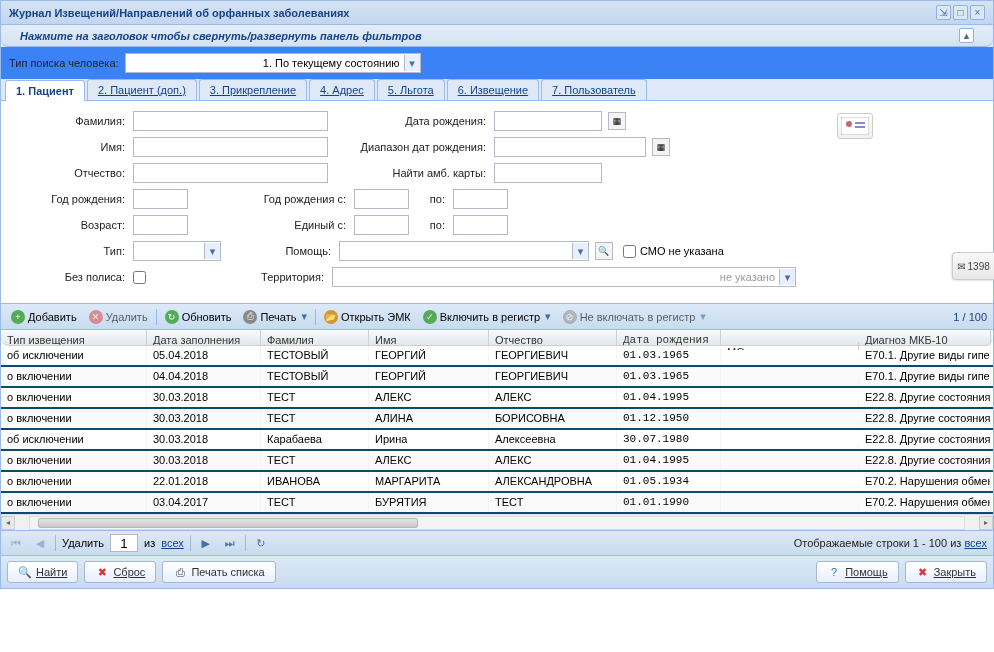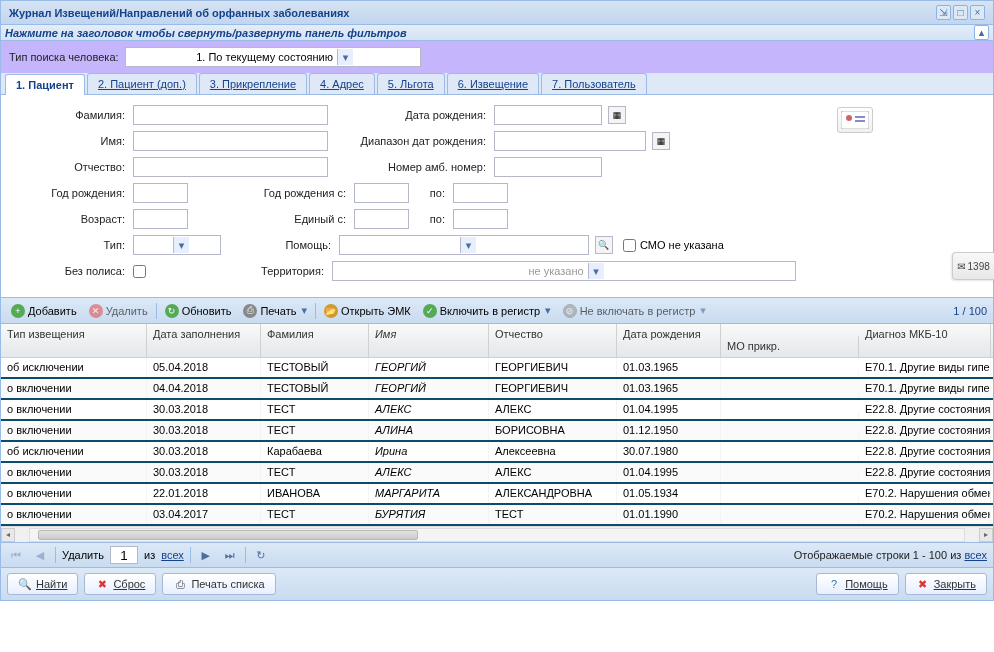--- a/index.html
+++ b/index.html
@@ -4,27 +4,27 @@
 <style>
 * { box-sizing: border-box; margin: 0; padding: 0; }
 body { font-family: Arial, sans-serif; font-size: 11px; background: #fff; width: 994px; height: 652px; overflow: hidden; position: relative; }
 
 .window { border: 1px solid #99bbe8; background: #dfe8f6; }
 .titlebar { background: linear-gradient(#d6e3f3, #c2d6ef); border-bottom: 1px solid #99bbe8; padding: 4px 8px; display: flex; align-items: center; justify-content: space-between; height: 24px; }
 .titlebar-text { color: #15428b; font-weight: bold; font-size: 11px; }
 .titlebar-tools { display: flex; gap: 2px; }
 .tool-btn { width: 15px; height: 15px; border: 1px solid #8db2e3; background: #dde8f5; border-radius: 2px; cursor: pointer; display: flex; align-items: center; justify-content: center; font-size: 10px; color: #4a6d9e; }
 
-.filter-header { background: linear-gradient(#e4edf9, #d5e2f3); border-bottom: 1px solid #99bbe8; padding: 4px 4px; display: flex; justify-content: space-between; align-items: center; height: 16px; }
+.filter-header { background: linear-gradient(#e4edf9, #d5e2f3); border-bottom: 1px solid #99bbe8; padding: 4px 19px; display: flex; justify-content: space-between; align-items: center; height: 22px; border-radius: 8px; }
 .filter-header-text { color: #15428b; font-weight: bold; font-style: italic; font-size: 11px; }
 .collapse-btn { width: 15px; height: 15px; border: 1px solid #8db2e3; background: #fff; border-radius: 2px; cursor: pointer; display: flex; align-items: center; justify-content: center; color: #4a6d9e; }
 
-.search-type-row { padding: 6px 8px; display: flex; align-items: center; gap: 6px; background: #c4b5fd; }
+.search-type-row { padding: 6px 8px; display: flex; align-items: center; gap: 6px; background: #3b82f6; }
 .search-type-label { color: #222; }
-.combo { background: #fff; border: 1px solid #b5b8c8; height: 20px; padding: 2px 4px; display: flex; align-items: center; justify-content: center; }
+.combo { background: #fff; border: 1px solid #b5b8c8; height: 20px; padding: 2px 4px; display: flex; align-items: center; justify-content: flex-end; }
 .combo-arrow { width: 16px; height: 16px; background: #e7efff; border-left: 1px solid #b5b8c8; display: flex; align-items: center; justify-content: center; color: #4a6d9e; cursor: pointer; margin: -2px -4px -2px 4px; }
 
 .tabs { display: flex; background: #dfe8f6; border-bottom: 1px solid #99bbe8; padding-left: 4px; }
 .tab { padding: 4px 10px; background: #dfe8f6; border: 1px solid #99bbe8; border-bottom: none; margin-right: 2px; color: #15428b; cursor: pointer; text-decoration: underline; border-radius: 3px 3px 0 0; }
 .tab.active { background: #fff; font-weight: bold; text-decoration: none; position: relative; top: 1px; }
 
 .form-area { background: #fff; padding: 10px 8px; border-bottom: 1px solid #99bbe8; position: relative; }
 .form-row { display: flex; align-items: center; margin-bottom: 6px; gap: 4px; }
 .form-label { text-align: right; width: 120px; padding-right: 4px; color: #222; }
 .form-label2 { text-align: right; padding-right: 4px; color: #222; }
@@ -35,21 +35,21 @@
 .placeholder-text { color: #999; }
 
 .toolbar { background: linear-gradient(#dce9f7, #c9dbf0); border-bottom: 1px solid #99bbe8; padding: 3px 6px; display: flex; align-items: center; gap: 4px; height: 26px; }
 .tb-btn { display: flex; align-items: center; gap: 3px; padding: 2px 4px; cursor: pointer; border-radius: 2px; }
 .tb-btn.disabled { opacity: 0.6; cursor: default; }
 .tb-icon { width: 14px; height: 14px; display: inline-flex; align-items: center; justify-content: center; border-radius: 7px; font-size: 9px; color: #fff; }
 .tb-sep { width: 1px; height: 16px; background: #99bbe8; }
 .counter { margin-left: auto; color: #15428b; }
 
 .grid { background: #fff; }
-.grid-header { display: flex; background: linear-gradient(#f9f9f9, #e3e8ec); border-bottom: 1px solid #cfcfcf; height: 34px; }
+.grid-header { display: flex; background: linear-gradient(#f9f9f9, #e3e8ec); border-bottom: 1px solid #cfcfcf; height: 16px; border-radius: 9px; }
 .grid-header-cell { padding: 4px 6px; border-right: 1px solid #d0d0d0; color: #333; overflow: hidden; white-space: nowrap; }
 .grid-body { }
 .grid-row { display: flex; border-bottom: 2px solid #0c4a6e; height: 21px; }
 .grid-row:nth-child(even) { background: #fafafa; }
 .grid-cell { padding: 3px 6px; border-right: 1px solid #f4f4f4; overflow: hidden; white-space: nowrap; }
 
 .hscroll { height: 16px; background: #f0f0f0; border-top: 1px solid #ddd; display: flex; align-items: center; }
 .hscroll-track { flex: 1; height: 14px; background: #f4f4f4; border: 1px solid #ddd; position: relative; margin: 0 14px; }
 .hscroll-thumb { position: absolute; left: 8px; width: 380px; height: 10px; top: 1px; background: linear-gradient(#e4e4e4, #c9c9c9); border: 1px solid #b8b8b8; border-radius: 2px; cursor: pointer; }
 .hscroll-btn { width: 14px; height: 14px; background: #e8e8e8; border: 1px solid #ccc; display: flex; align-items: center; justify-content: center; cursor: pointer; font-size: 8px; color: #666; }
@@ -61,21 +61,21 @@
 .pager-link { color: #15428b; text-decoration: underline; cursor: pointer; }
 .pager-info { margin-left: auto; color: #222; }
 
 .bottom-bar { background: linear-gradient(#dce9f7, #c9dbf0); padding: 4px 6px; display: flex; align-items: center; gap: 6px; height: 32px; }
 .btn { background: linear-gradient(#fff, #e7efff); border: 1px solid #a6b9d4; border-radius: 3px; padding: 3px 10px; display: flex; align-items: center; gap: 4px; cursor: pointer; color: #333; height: 22px; }
 .btn-icon { width: 14px; height: 14px; display: inline-flex; align-items: center; justify-content: center; }
 
 .notif-tab { position: absolute; right: 0; top: 252px; width: 42px; height: 28px; background: linear-gradient(#f8f8f8, #e8e8e8); border: 1px solid #ccc; border-right: none; border-radius: 4px 0 0 4px; display: flex; align-items: center; justify-content: center; gap: 2px; cursor: pointer; font-size: 10px; color: #444; box-shadow: -1px 1px 2px rgba(0,0,0,0.1); }
 
 .c0 { width: 146px; } .c1 { width: 114px; } .c2 { width: 108px; }
-.c3 { width: 120px; font-style: italic; } .c4 { width: 128px; } .c5 { width: 104px; }
+.c3 { width: 120px; } .c4 { width: 128px; } .c5 { width: 104px; font-family: Liberation Mono, monospace; }
 .c6 { width: 138px; margin-top: 12px; } .c7 { width: 132px; }
 </style>
 </head>
 <body>
 
 <div class="window">
   <div class="titlebar">
     <span class="titlebar-text">Журнал Извещений/Направлений об орфанных заболеваниях</span>
     <div class="titlebar-tools">
       <div class="tool-btn">⇲</div>
@@ -129,21 +129,21 @@
       <span class="form-label">Имя:</span>
       <input class="text-input" style="width: 195px;">
       <span class="form-label2" style="width:158px">Диапазон дат рождения:</span>
       <input class="text-input" style="width: 152px;">
       <div class="date-btn">▦</div>
     </div>
 
     <div class="form-row">
       <span class="form-label">Отчество:</span>
       <input class="text-input" style="width: 195px;">
-      <span class="form-label2" style="width:158px">Номер амб. номер:</span>
+      <span class="form-label2" style="width:158px">Найти амб. карты:</span>
       <input class="text-input" style="width: 108px;">
     </div>
 
     <div class="form-row">
       <span class="form-label">Год рождения:</span>
       <input class="text-input" style="width: 55px;">
       <span class="form-label2" style="width:158px">Год рождения с:</span>
       <input class="text-input" style="width: 55px;">
       <span class="form-label2" style="width:36px">по:</span>
       <input class="text-input" style="width: 55px;">

